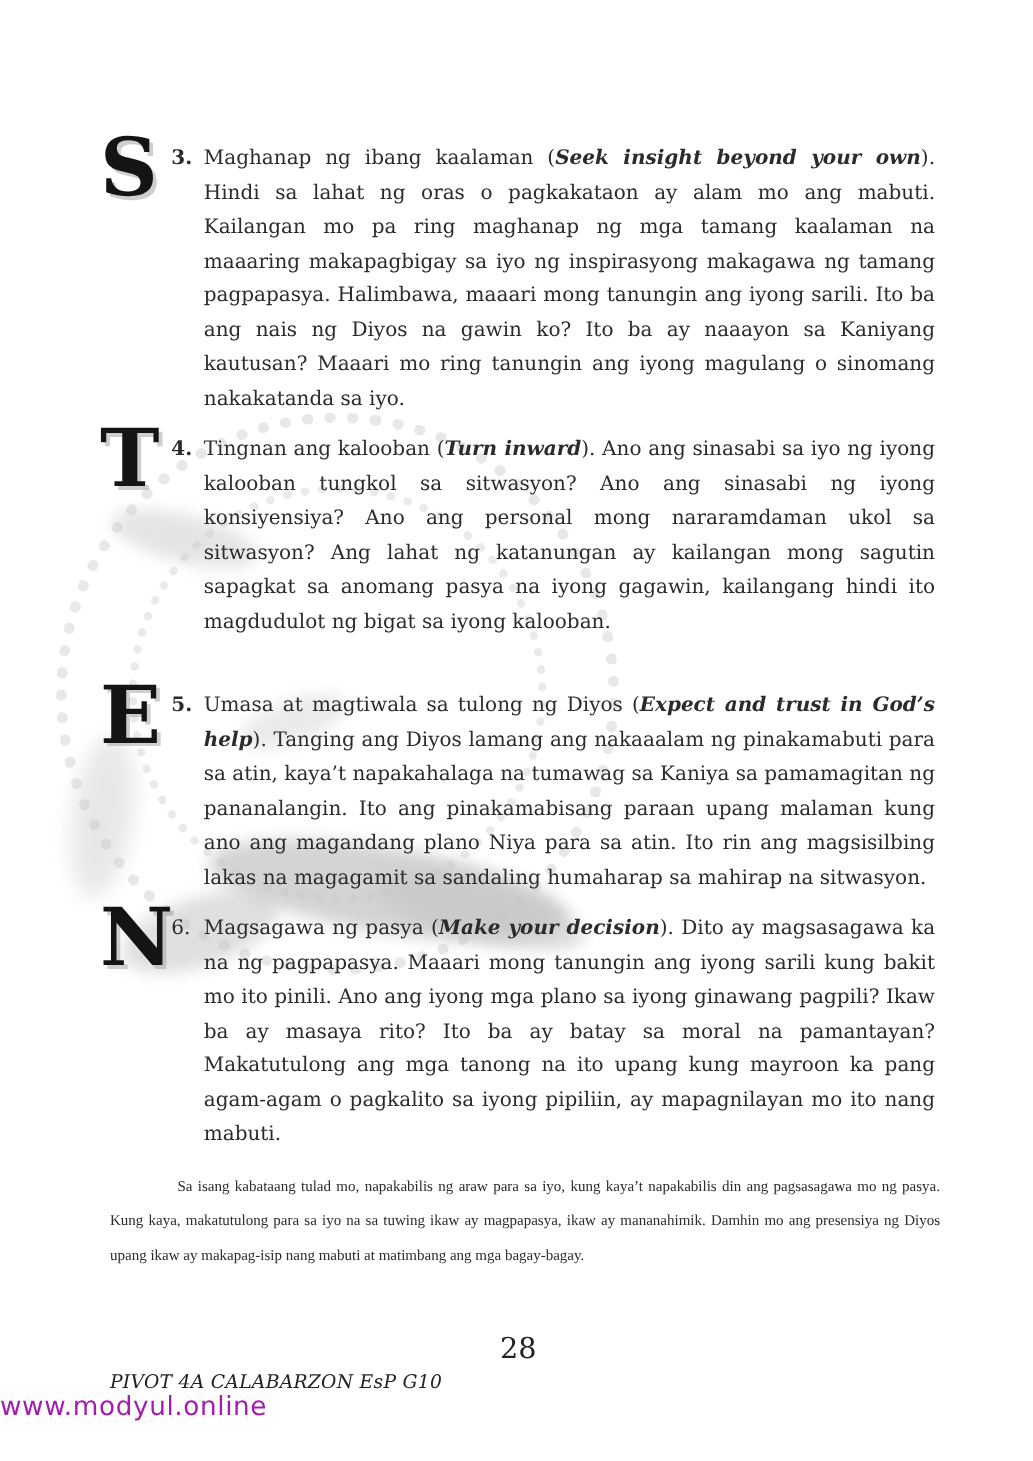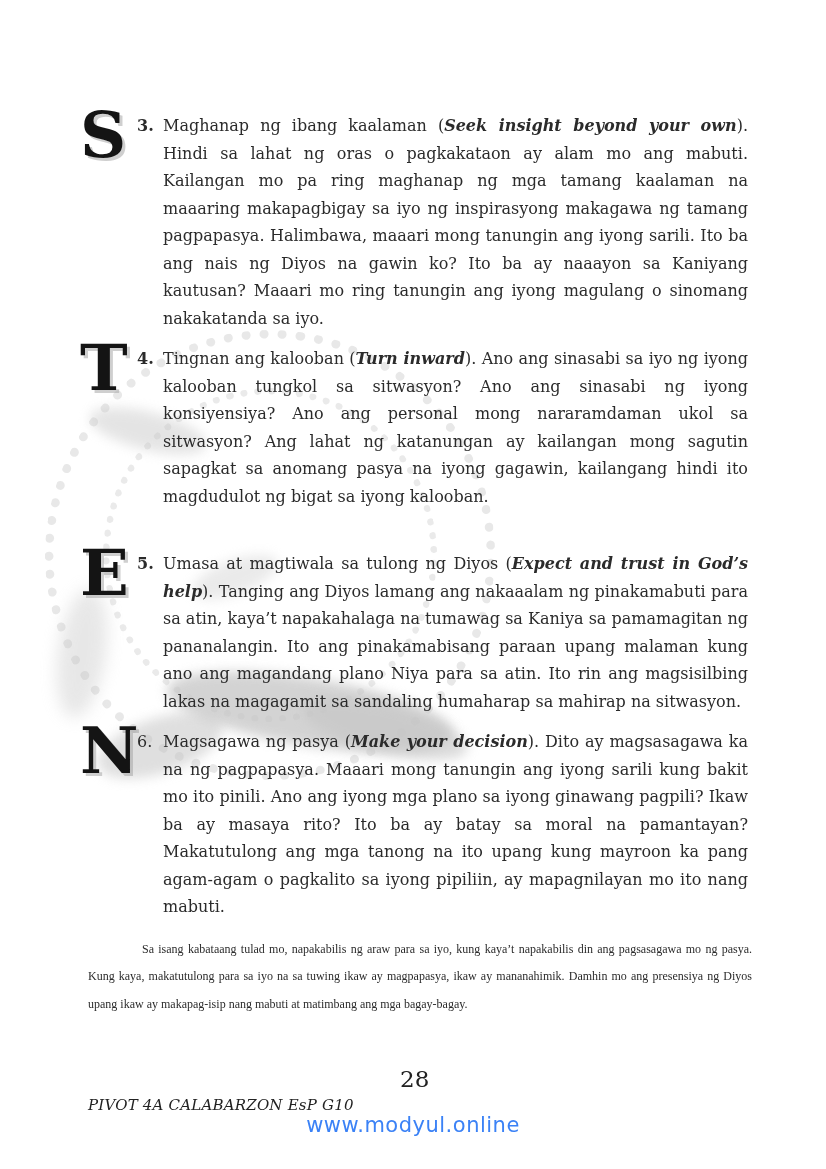--- a/index.html
+++ b/index.html
@@ -65,23 +65,23 @@
     font-style:italic; font-size:15px; color:#222;
     letter-spacing:.2px;
     margin-top:29px;
   }
   .page-number {
     position:absolute; left:400px; top:1066px; z-index:2;
     font-size:23px; color:#222;
   }
   .site-watermark {
     position:absolute; left:0; right:0; top:1113px; z-index:2;
-    text-align:center;
+    text-align:left;
     font-family:"DejaVu Sans", sans-serif;
-    font-size:21px; color:#3b82f6; letter-spacing:.5px;
+    font-size:21px; color:#a21caf; letter-spacing:.5px;
   }
 </style>
 </head>
 <body>
 
 <div class="page">
 
   <div class="stamp-layer">
     <div class="stamp-ring ring-outer"></div>
     <div class="stamp-ring ring-inner"></div>

